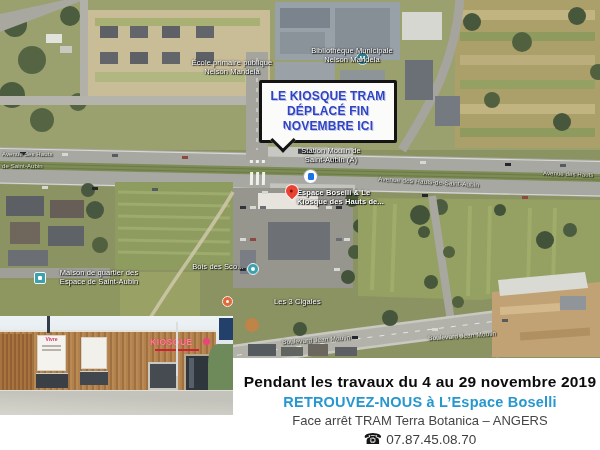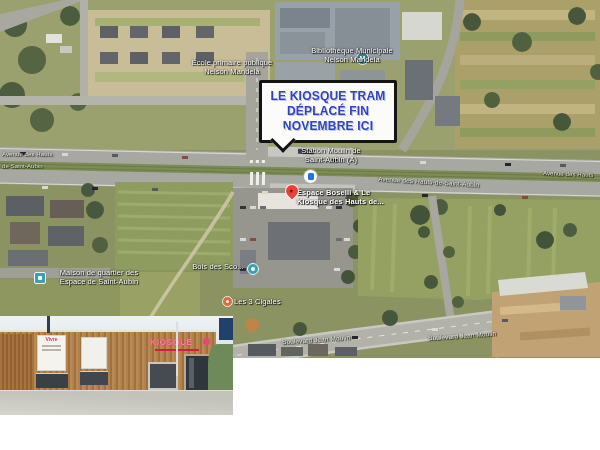--- a/index.html
+++ b/index.html
@@ -335,21 +335,21 @@
 Espace de Saint-Aubin</div>
 
     <div class="mlabel" style="left:190px;top:262px;width:56px;text-align:center;">Bois des Sco...</div>
     <div class="m-circle bois-icon">
         <i></i>
       </div>
 
     <div class="m-circle cig-icon">
         <i></i>
       </div>
-    <div class="mlabel" style="left:234px;top:297px;width:62px;text-align:left;">Les 3 Cigales</div>
+    <div class="mlabel" style="left:234px;top:297px;width:62px;text-align:left;padding-left:40px;">Les 3 Cigales</div>
 
     <div class="mlabel street" style="left:282px;top:336px;transform:rotate(-4deg);">Boulevard Jean Moulin</div>
     <div class="mlabel street" style="left:428px;top:332px;transform:rotate(-4deg);">Boulevard Jean Moulin</div>
   </div>
 
   <div class="callout">
     <div class="callout-text">LE KIOSQUE TRAM
 DÉPLACÉ FIN
 NOVEMBRE ICI</div>
   </div>
@@ -373,14 +373,22 @@
         <i></i>
       </div>
     <div class="ph-sign">KIOSQUE<em></em></div>
     <div class="ph-subsign"></div>
     <div class="ph-banner"></div>
     <div class="ph-pole"></div>
     <div class="ph-lamp"></div>
     <div class="ph-pave"></div>
   </div>
 
+  <div class="footer">
+    <div class="f1">Pendant les travaux du 4 au 29 novembre 2019</div>
+    <div class="f2">RETROUVEZ-NOUS à L’Espace Boselli</div>
+    <div class="f3">Face arrêt TRAM Terra Botanica – ANGERS</div>
+    <div class="f4">
+      <span class="ph-icon">☎</span><span>07.87.45.08.70</span>
+    </div>
+  </div>
 
 </div>
 
 </body></html>

